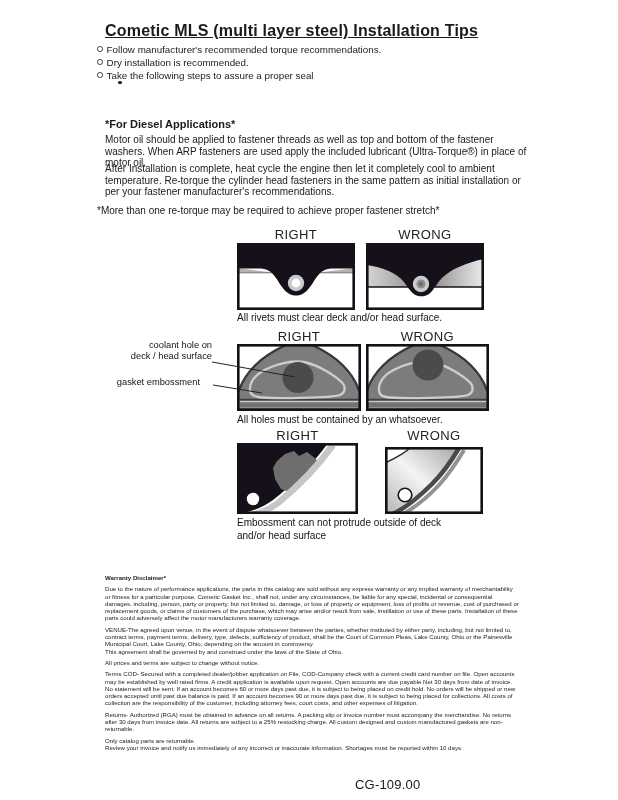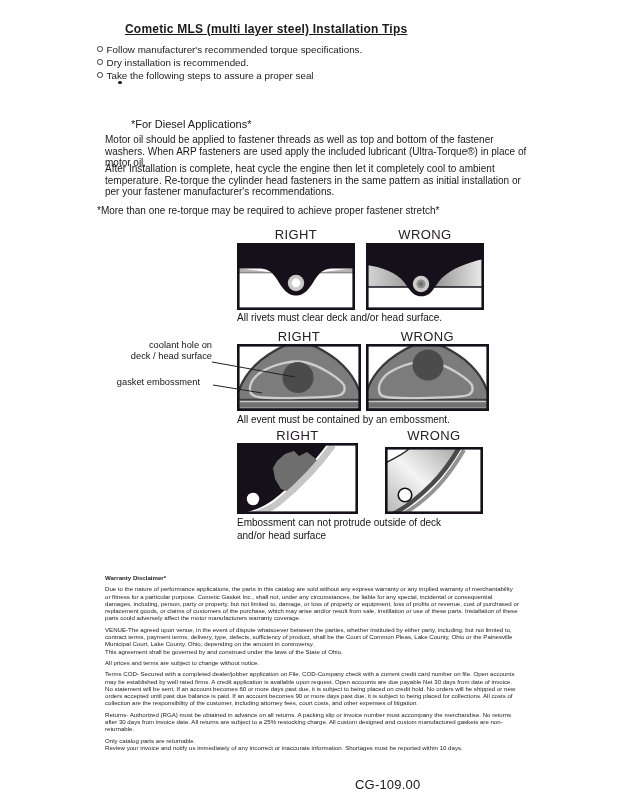--- a/index.html
+++ b/index.html
@@ -1,49 +1,49 @@
 <!DOCTYPE html>
 <html><head>
 <meta charset="utf-8">
 <style>
   html,body{margin:0;padding:0;background:#e8e8e8;}
   .page{position:relative;width:618px;height:800px;background:#ffffff;overflow:hidden;
         font-family:"Liberation Sans", sans-serif;color:#1a1a1a;}
   .abs{position:absolute;}
-  .title{font-size:12px;font-weight:bold;text-decoration:underline;letter-spacing:.2px;margin-left:20px;}
+  .title{font-size:16px;font-weight:bold;text-decoration:underline;letter-spacing:.2px;}
   .body-txt{font-size:10px;line-height:11.6px;}
   .bullets{font-size:9.8px;line-height:13px;}
   .b-row{display:flex;align-items:baseline;}
   .circ{width:3.6px;height:3.6px;border:1px solid #3c3c3c;border-radius:50%;display:inline-block;
         margin-right:4px;flex:0 0 auto;position:relative;top:-1.5px;}
   .dot{width:3.8px;height:3.8px;background:#141414;border-radius:50%;display:inline-block;
         margin-right:4px;flex:0 0 auto;position:relative;top:-1.5px;}
   .sub{margin-left:21px;}
-  .heading{font-size:11px;font-weight:normal;margin-left:26px;}
+  .heading{font-size:11px;font-weight:bold;}
   .fig-label{font-size:13px;letter-spacing:.4px;color:#262026;text-align:center;}
   .caption{font-size:10px;color:#141414;line-height:12.5px;}
   .ann{font-size:9.3px;line-height:10.8px;text-align:right;color:#141414;}
   .warranty{font-size:6.1px;line-height:7.3px;width:414px;color:#222;}
   .warranty .w-head{font-weight:bold;margin:0 0 4px 0;}
   .warranty p{margin:0 0 4px 0;}
   .warranty p.no-gap{margin-top:-4px;}
   .footer-code{font-size:13px;color:#1a1a1a;letter-spacing:.2px;margin-top:20px;}
   svg{display:block;}
 </style>
 </head>
 <body>
 
 <div class="page">
 
   <div class="abs title" style="left:105px;top:22px;">Cometic MLS (multi layer steel) Installation Tips</div>
 
   <div class="abs bullets" style="left:97px;top:43px;width:440px;">
     <div class="b-row">
       <span class="circ"></span>
-      <span>Follow manufacturer's recommended torque specifications.</span>
+      <span>Follow manufacturer's recommended torque recommendations.</span>
     </div>
     <div class="b-row">
       <span class="circ"></span>
       <span>Dry installation is recommended.</span>
     </div>
     <div class="b-row">
       <span class="circ"></span>
       <span>Take the following steps to assure a proper seal</span>
     </div>
     <div class="b-row sub">
@@ -131,21 +131,21 @@
     <path d="M50,0 C38,5.5 26,12.5 17,21.5 C10,28.5 4.5,37 1.5,45 L0,50" fill="none" stroke="#3a3a3a" stroke-width="2.4"></path>
     <path d="M72,0 C84,5.5 96,12.5 105,21.5 C112,28.5 117.5,37 120.5,45 L123,50" fill="none" stroke="#3a3a3a" stroke-width="2.4"></path>
     <rect x="1.3" y="1.3" width="120.4" height="64.4" fill="none" stroke="#15101a" stroke-width="2.6"></rect>
   </svg>
 
   <svg class="abs" style="left:102px;top:338px;z-index:5;pointer-events:none;" width="266" height="66" viewBox="0 0 266 66">
     <line x1="110" y1="24" x2="193" y2="39" stroke="#222" stroke-width="1"></line>
     <line x1="111" y1="47" x2="160" y2="55" stroke="#222" stroke-width="1"></line>
   </svg>
 
-  <div class="abs caption" style="left:237px;top:414px;width:300px;">All event must be contained by an embossment.</div>
+  <div class="abs caption" style="left:237px;top:414px;width:300px;">All holes must be contained by an whatsoever.</div>
 
   <div class="abs fig-label" style="left:237px;top:428px;width:121px;">RIGHT</div>
   <div class="abs fig-label" style="left:385px;top:428px;width:98px;">WRONG</div>
 
   <svg class="abs" style="left:237px;top:443px;" width="121" height="71" viewBox="0 0 121 71">
     <rect width="121" height="71" fill="#ffffff"></rect>
     <path d="M0,0 H91 C76,21 54,43 36,57 C25,65 13,69.5 0,71 Z" fill="#15101a"></path>
     <path d="M40,18 L48,11 57,8 62,13 70,9 79,16 82,23 74,32 63,42 52,49 44,46 38,36 36,25 Z" fill="#6e6e6e"></path>
     <path d="M96,2 C81,23 59,45 41,60 C33,66 24,70 14,72" fill="none" stroke="#c6c6c6" stroke-width="6.5"></path>
     <circle cx="16" cy="56" r="6.2" fill="#ffffff"></circle>

